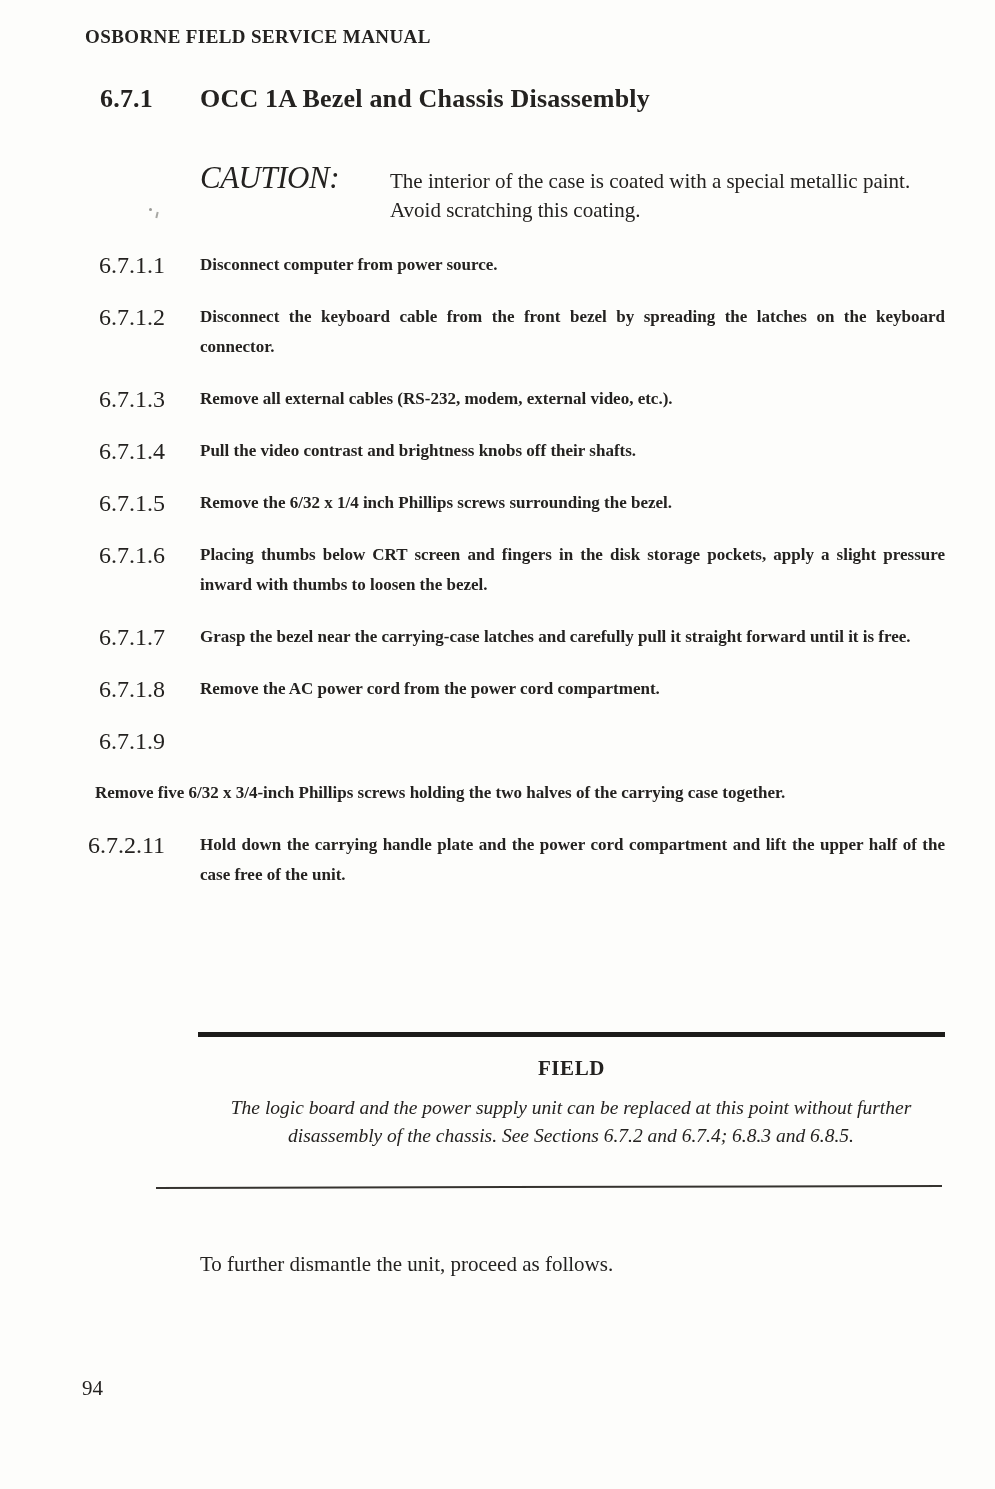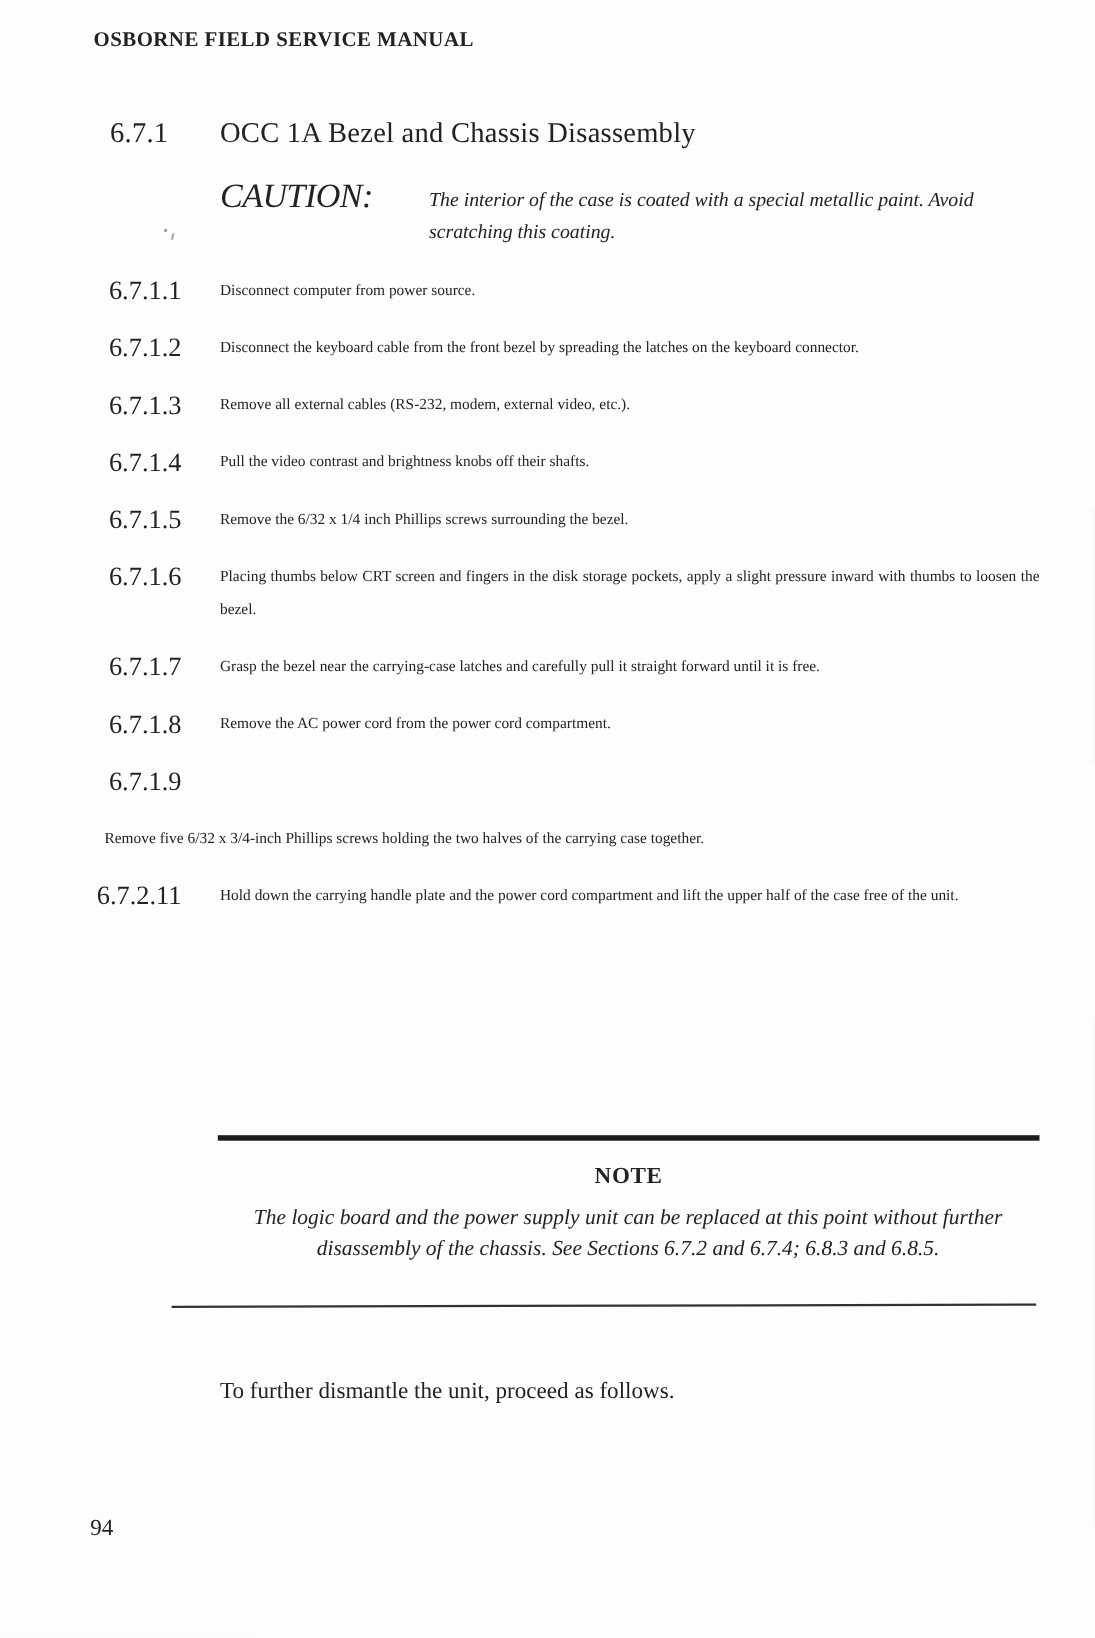--- a/index.html
+++ b/index.html
@@ -18,48 +18,47 @@
     position: absolute;
     left: 85px;
     top: 26px;
     font-size: 19px;
     letter-spacing: 0.4px;
     font-weight: 600;
   }
   .section-heading {
     position: absolute;
     left: 100px;
-    top: 106px;
+    top: 84px;
     display: flex;
     font-size: 26px;
-    font-weight: normal;
+    font-weight: bold;
     letter-spacing: 0.2px;
   }
   .section-number { width: 100px; flex: none; }
   .caution {
     position: absolute;
     left: 200px;
     top: 160px;
     width: 750px;
     display: flex;
   }
   .caution-label {
     flex: none;
     width: 190px;
     font-size: 31px;
     font-weight: normal;
     font-style: italic;
     letter-spacing: -0.5px;
   }
   .caution-text {
-    font-size: 18px;
+    font-size: 21px;
     line-height: 29px;
     padding-top: 7px;
     width: 556px;
-    font-style: italic;
   }
   
   .artifact {
     position: absolute;
     left: 149px;
     top: 206px;
     width: 14px;
     height: 14px;
   }
   .artifact::before {
@@ -88,24 +87,25 @@
   .step-number {
     flex: none;
     width: 105px;
     text-align: right;
     font-size: 24px;
     line-height: 30px;
   }
   .step-text {
     margin-left: 35px;
     width: 745px;
-    font-size: 14px;
+    font-size: 17px;
     line-height: 30px;
     text-align: justify;
     text-align-last: left;
+    font-weight: bold;
   }
   .note-rule-top {
     position: absolute;
     left: 198px;
     top: 1032px;
     width: 747px;
     height: 5px;
     background: #1d1c1a;
   }
   .note-label {
@@ -218,21 +218,21 @@
     <span class="step-text">Remove five 6/32 x 3/4-inch Phillips screws holding the two halves of the carrying case together.</span>
   </div>
 
   <div class="step">
     <span class="step-number">6.7.2.11</span>
     <span class="step-text">Hold down the carrying handle plate and the power cord compartment and lift the upper half of the case free of the unit.</span>
   </div>
 </div>
 
   <div class="note-rule-top"></div>
-  <div class="note-label">NOTE</div>
+  <div class="note-label">FIELD</div>
   <div class="note-body">The logic board and the power supply unit can be replaced at this point without further disassembly of the chassis. See Sections 6.7.2 and 6.7.4; 6.8.3 and 6.8.5.</div>
   <div class="note-rule-bottom"></div>
 
   <div class="closing">To further dismantle the unit, proceed as follows.</div>
 
   <div class="page-number">94</div>
 
 </div>
 
 </body></html>

